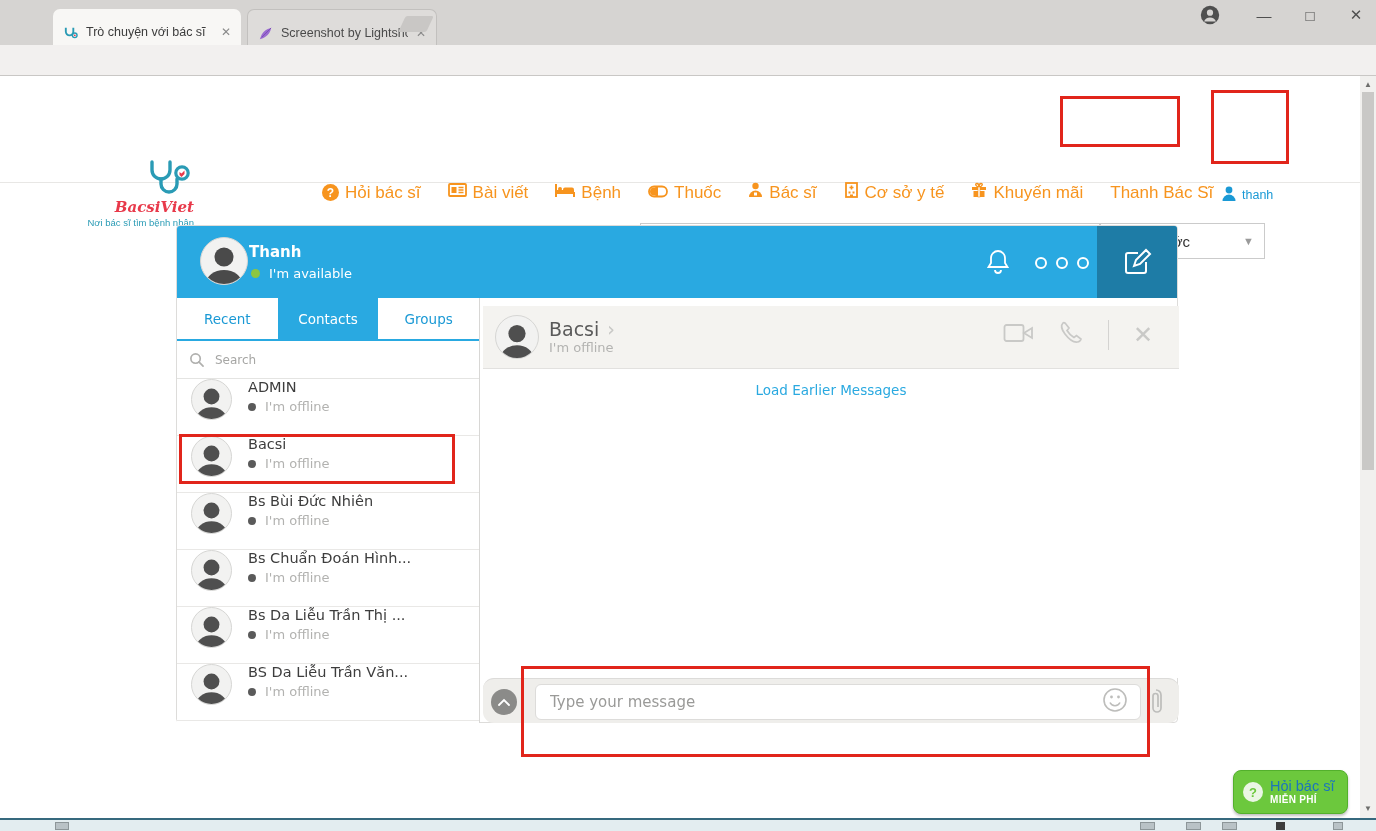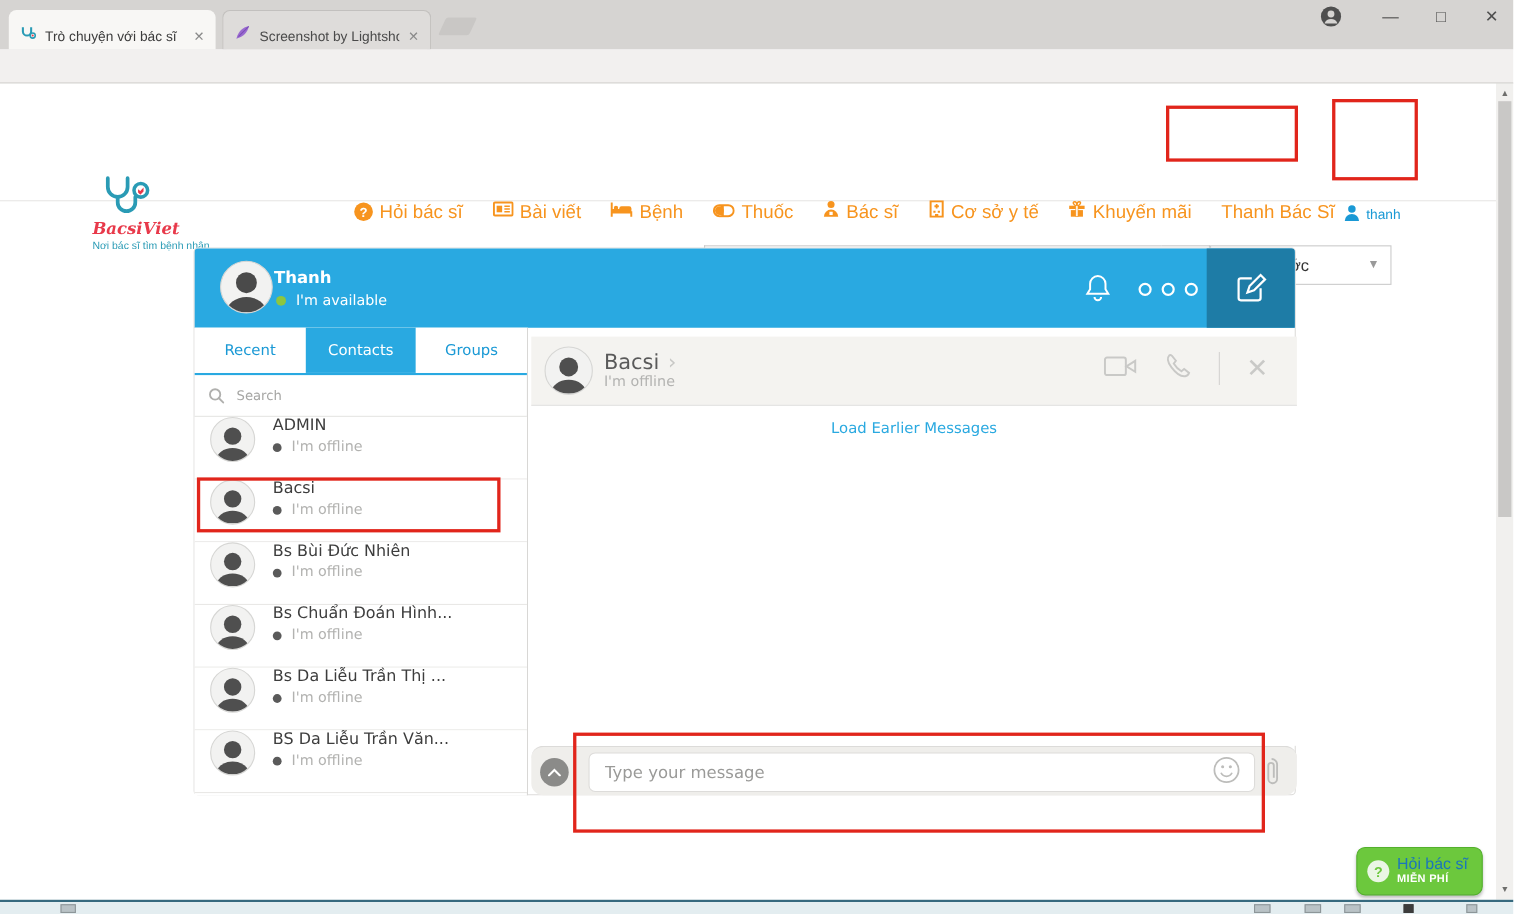--- a/index.html
+++ b/index.html
@@ -2,43 +2,43 @@
 <html><head>
 <meta charset="utf-8">
 <style>
   html,body{margin:0;padding:0;background:#fff;}
   #screen{position:relative;width:1376px;height:831px;overflow:hidden;
           font-family:"Liberation Sans",sans-serif;background:#fff;}
   .abs{position:absolute;}
 
   
   #tabbar{left:0;top:0;width:1376px;height:45px;background:#d6d4d2;}
-  .tab{top:9px;height:36px;border-radius:7px 7px 0 0;display:flex;align-items:flex-end;
-       padding:5px 10px;font-size:12.5px;color:#3c3c3c;box-sizing:border-box;}
+  .tab{top:9px;height:36px;border-radius:7px 7px 0 0;display:flex;align-items:flex-start;
+       padding:16px 10px;font-size:12.5px;color:#3c3c3c;box-sizing:border-box;margin-left:45px;}
   .tab.active{background:#f8f7f5;}
   .tab.inactive{background:#dedcda;border:1px solid #c2c0be;border-bottom:none;color:#4a4a4a;}
   .tab .title{flex:1;overflow:hidden;white-space:nowrap;margin:0 8px;}
   .tab-close{color:#8a8a8a;font-size:12px;cursor:pointer;}
   #newtab-btn{left:402px;top:16px;width:28px;height:16px;background:#c9c7c5;
               border-radius:2px;transform:skewX(-25deg);}
   .winctl{top:0;height:30px;display:flex;align-items:center;justify-content:center;
           color:#4f4f4f;font-size:15px;width:40px;}
   #toolbar{left:0;top:45px;width:1376px;height:31px;background:#f2f0ef;
            border-bottom:1px solid #c9c7c5;box-sizing:border-box;}
   .navbtn{top:48px;font-size:19px;color:#5a5a5a;width:26px;text-align:center;}
   #urlbar{left:116px;top:49px;width:1192px;height:24px;background:#fff;
           border:1px solid #cdcbc9;border-radius:3px;display:flex;align-items:center;
           font-size:13.5px;box-sizing:border-box;padding:0 8px;}
   #urlbar .host{color:#333;}
   #urlbar .path{color:#9a9a9a;}
 
   
   #site-header{left:0;top:76px;width:1360px;height:107px;background:#fff;
                border-bottom:1px solid #e8e7e5;box-sizing:border-box;}
-  #logo{left:84px;top:84px;width:110px;text-align:left;}
+  #logo{left:84px;top:84px;width:110px;text-align:right;}
   #logo .brand{font-family:"DejaVu Serif",serif;font-style:italic;font-weight:bold;
                font-size:15px;color:#e8394a;line-height:14px;}
   #logo .tagline{font-size:9.5px;color:#2a9bb5;margin-top:3px;white-space:nowrap;}
   #main-nav{left:322px;top:106px;display:flex;gap:27px;align-items:center;}
   .nav-item{display:flex;align-items:center;gap:6px;color:#f7941e;font-size:17px;
             white-space:nowrap;cursor:pointer;}
   .q-circle{display:inline-flex;width:17px;height:17px;border-radius:50%;background:#f7941e;
             color:#fff;font-size:12px;font-weight:bold;align-items:center;justify-content:center;}
   #user-link{left:1222px;top:110px;display:flex;gap:6px;align-items:center;
              color:#1a99d5;font-size:12.5px;cursor:pointer;}

